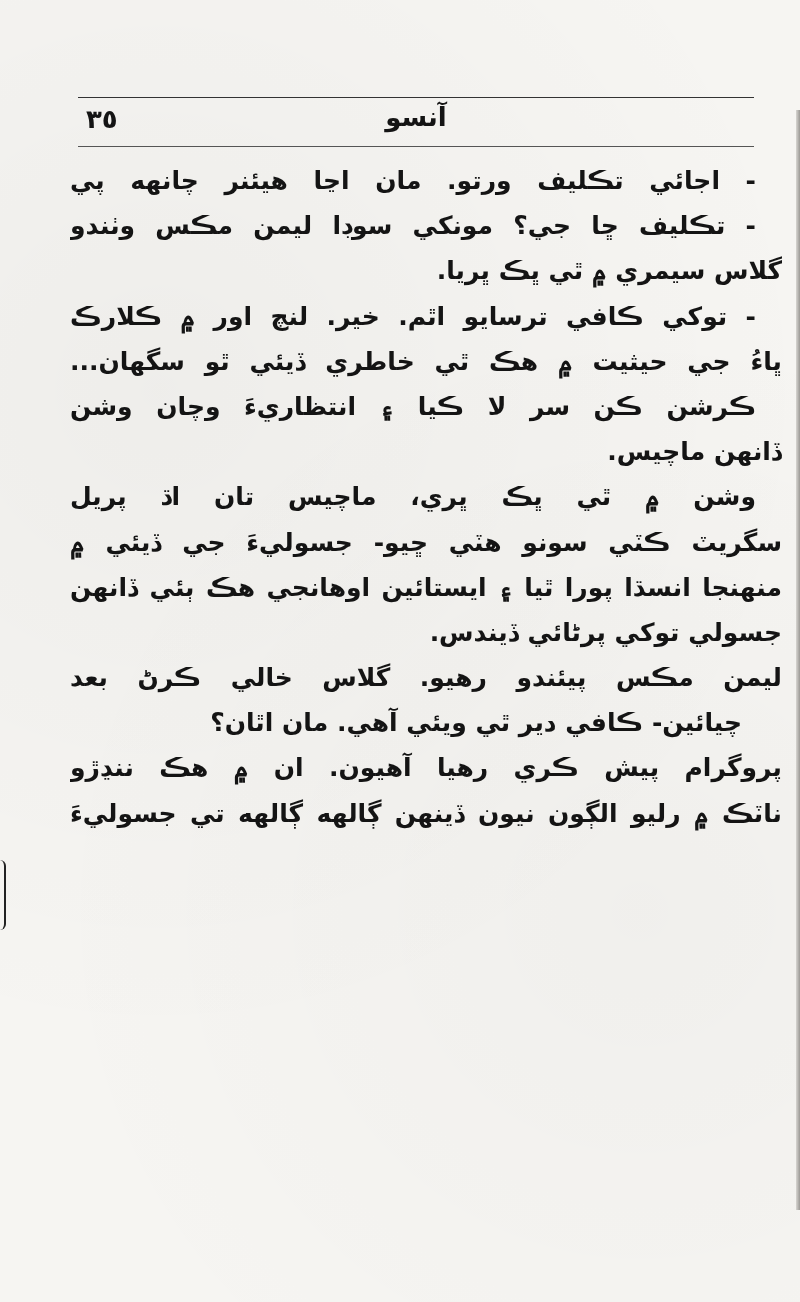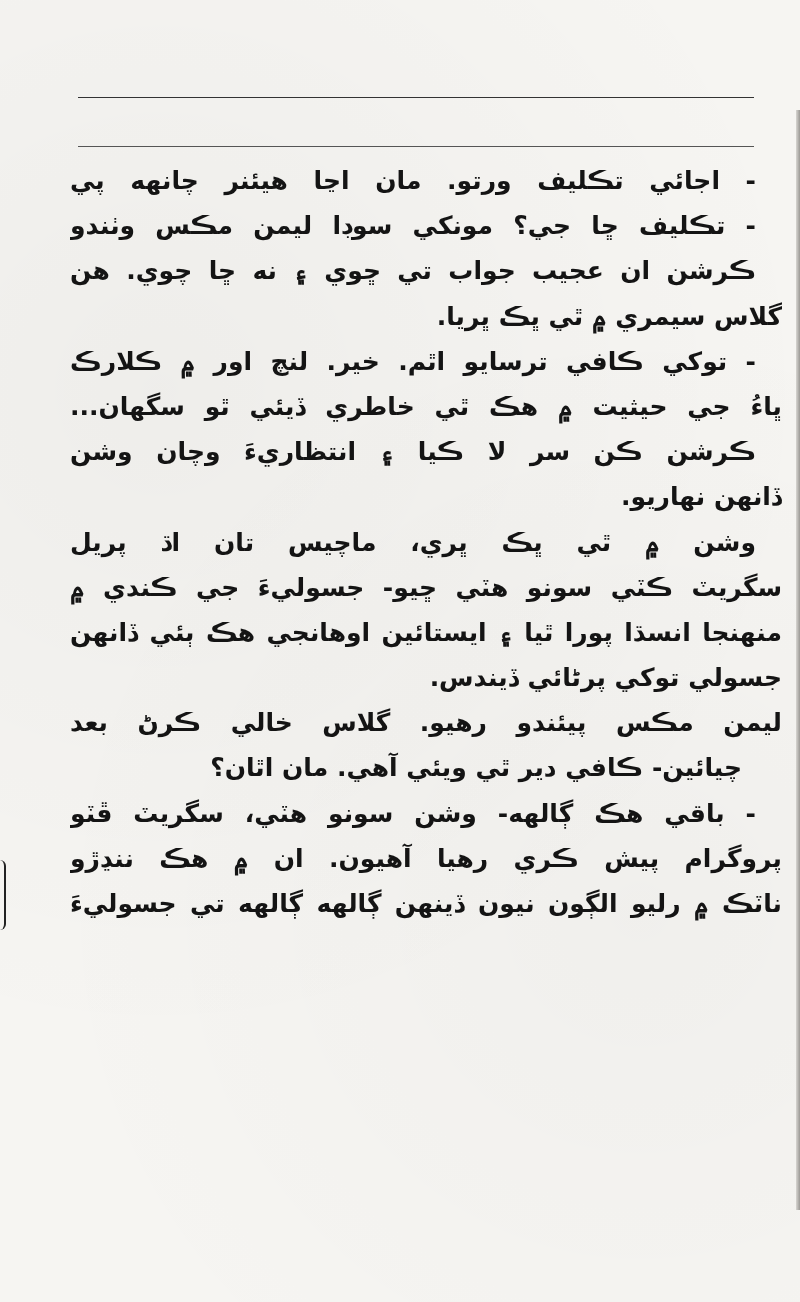--- a/index.html
+++ b/index.html
@@ -89,34 +89,36 @@
   .line.mid-start { padding-right: 40px; }
 </style>
 </head>
 <body>
 
 <div class="page">
   <div class="right-edge"></div>
   <div class="left-mark"></div>
 
   <div class="rule top"></div>
+  <div class="header">
+    <span class="page-number">٣٥</span>
+    <span class="running-title">آنسو</span>
+  </div>
   <div class="rule bottom"></div>
 
   <div class="body-text" id="body-text">
     <span class="line indent">- اجائي تڪليف ورتو. مان اڃا هيئنر چانهه پي</span>
     <span class="line indent">- تڪليف ڇا جي؟ مونکي سوڊا ليمن مڪس وٺندو</span>
-    <span class="line indent">ڪرشن ان عجيب جواب تي ڇوي ۽ نه ڇا چوي. هن</span>
     <span class="line short">گلاس سيمري ۾ ٿي ڀڪ ڀريا.</span>
     <span class="line indent">- توکي ڪافي ترسايو اٿم. خير. لنچ اور ۾ ڪلارڪ</span>
     <span class="line">ڀاءُ جي حيثيت ۾ هڪ ٿي خاطري ڏيئي ٿو سگهان...</span>
     <span class="line indent">ڪرشن ڪن سر لا ڪيا ۽ انتظاريءَ وچان وشن</span>
-    <span class="line short">ڏانهن نهاريو.</span>
+    <span class="line short">ڏانهن ماچيس.</span>
     <span class="line indent">وشن ۾ ٿي ڀڪ ڀري، ماچيس تان اڌ پريل</span>
-    <span class="line">سگريٽ ڪٽي سونو هٽي ڇيو- جسوليءَ جي ڪندي ۾</span>
+    <span class="line">سگريٽ ڪٽي سونو هٽي ڇيو- جسوليءَ جي ڏيئي ۾</span>
     <span class="line">منهنجا انسڌا پورا ٿيا ۽ ايستائين اوهانجي هڪ ٻئي ڏانهن</span>
     <span class="line short">جسولي توکي پرڻائي ڏيندس.</span>
     <span class="line">ليمن مڪس پيئندو رهيو. گلاس خالي ڪرڻ بعد</span>
     <span class="line mid-start short">چيائين- ڪافي دير ٿي ويئي آهي. مان اٿان؟</span>
-    <span class="line indent">- باقي هڪ ڳالهه- وشن سونو هٽي، سگريٽ ڦٽو</span>
     <span class="line">پروگرام پيش ڪري رهيا آهيون. ان ۾ هڪ ننڍڙو</span>
     <span class="line">ناٽڪ ۾ رليو الڳون نيون ڏينهن ڳالهه ڳالهه تي جسوليءَ</span>
   </div>
 </div>
 
 </body></html>

